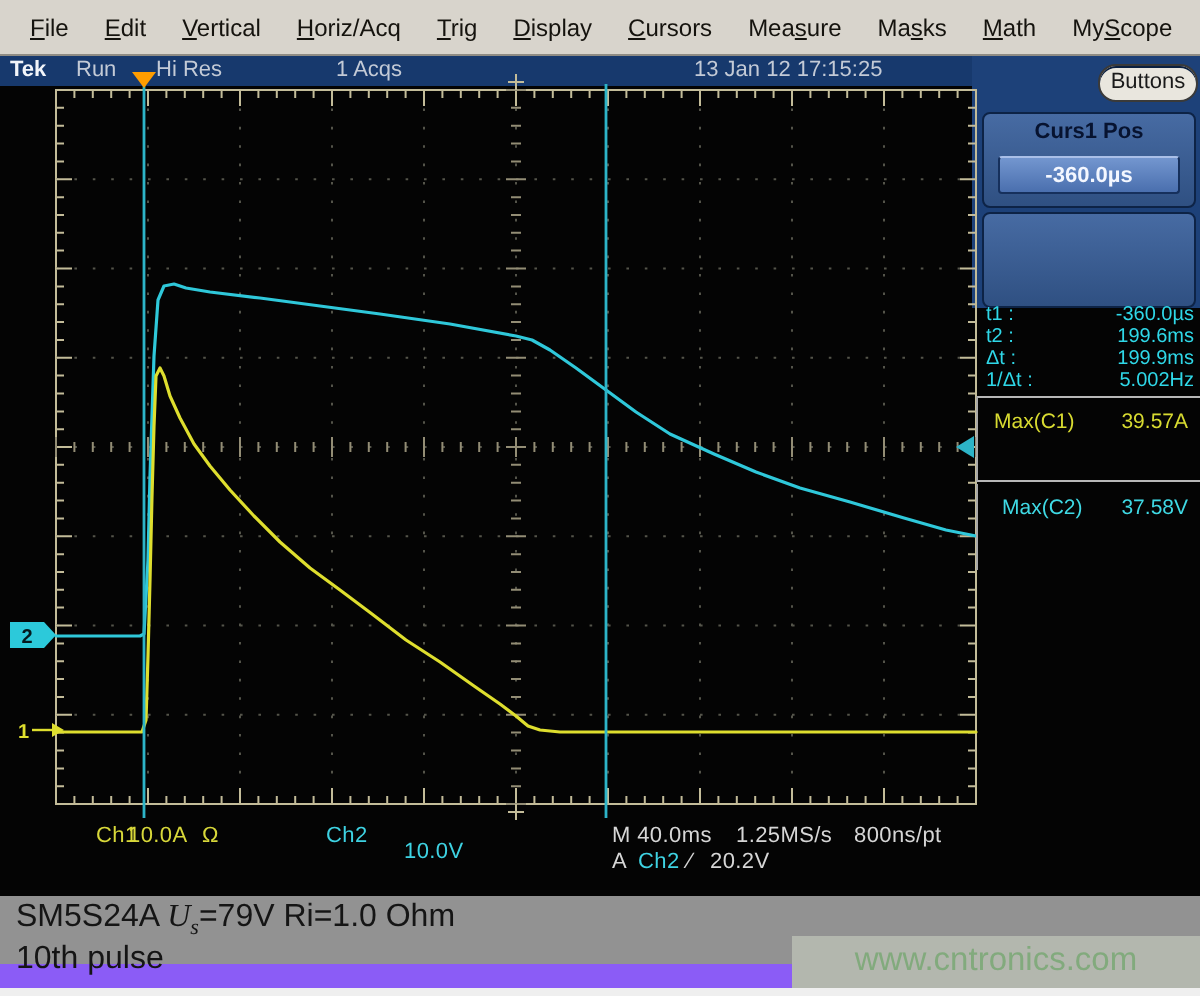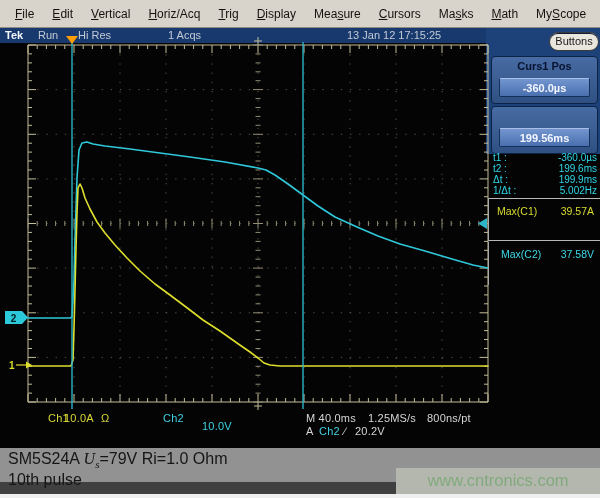--- a/index.html
+++ b/index.html
@@ -1,16 +1,16 @@
 <!DOCTYPE html>
 <html><head>
 <meta charset="utf-8">
 <style>
   html,body{margin:0;padding:0;background:#666;}
-  .page{position:relative;width:600px;height:498px;overflow:hidden;background:#404040;
+  .page{position:relative;width:600px;height:498px;overflow:hidden;background:#8b5cf6;
         font-family:"Liberation Sans","DejaVu Sans",sans-serif;-webkit-font-smoothing:none;}
   
   .menubar{position:absolute;left:0;top:0;width:600px;height:28px;background:#d8d4cc;
            border-bottom:1px solid #8f8c84;display:flex;align-items:center;padding-left:6px;box-sizing:border-box;}
   .menu-item{font-size:12px;color:#15130e;padding:3px 9px;cursor:default;white-space:nowrap;}
   .menu-item .accel{text-decoration:underline;}
   
   .scope{position:absolute;left:0;top:28px;width:600px;height:420px;background:#040404;}
   .toolbar-bg{position:absolute;left:0;top:0;width:600px;height:15px;background:#17396d;}
   .rpanel-bg{position:absolute;left:486px;top:0;width:114px;height:126px;background:#1d4179;}
@@ -55,22 +55,22 @@
 
 <div class="page">
 
   <div class="menubar">
       <span class="menu-item"><span></span><span class="accel">F</span><span>ile</span></span>
       <span class="menu-item"><span></span><span class="accel">E</span><span>dit</span></span>
       <span class="menu-item"><span></span><span class="accel">V</span><span>ertical</span></span>
       <span class="menu-item"><span></span><span class="accel">H</span><span>oriz/Acq</span></span>
       <span class="menu-item"><span></span><span class="accel">T</span><span>rig</span></span>
       <span class="menu-item"><span></span><span class="accel">D</span><span>isplay</span></span>
+      <span class="menu-item"><span></span><span class="accel">C</span><span>ursors</span></span>
       <span class="menu-item"><span>Mea</span><span class="accel">s</span><span>ure</span></span>
-      <span class="menu-item"><span></span><span class="accel">C</span><span>ursors</span></span>
       <span class="menu-item"><span>Ma</span><span class="accel">s</span><span>ks</span></span>
       <span class="menu-item"><span></span><span class="accel">M</span><span>ath</span></span>
       <span class="menu-item"><span>My</span><span class="accel">S</span><span>cope</span></span>
       <span class="menu-item"><span></span></span>
     </div>
 
   <div class="scope">
     <div class="toolbar-bg"></div>
     <div class="rpanel-bg"></div>
 
@@ -105,21 +105,20 @@
     <span class="tlabel" style="left:78px;">Hi Res</span>
     <span class="tlabel" style="left:168px;">1 Acqs</span>
     <span class="tlabel" style="left:347px;">13 Jan 12 17:15:25</span>
     <div class="buttons-pill">Buttons</div>
 
     <div class="curs-box" style="top:28px;">
       <div class="curs-title">Curs1 Pos</div>
       <div class="curs-field">-360.0µs</div>
     </div>
     <div class="curs-box" style="top:78px;">
-      <div class="curs-field">199.56ms</div>
     </div>
 
     <div class="readouts" id="readouts">
         <div class="readout-row">
           <span>t1 :</span>
           <span>-360.0µs</span>
         </div>
         <div class="readout-row">
           <span>t2 :</span>
           <span>199.6ms</span>

